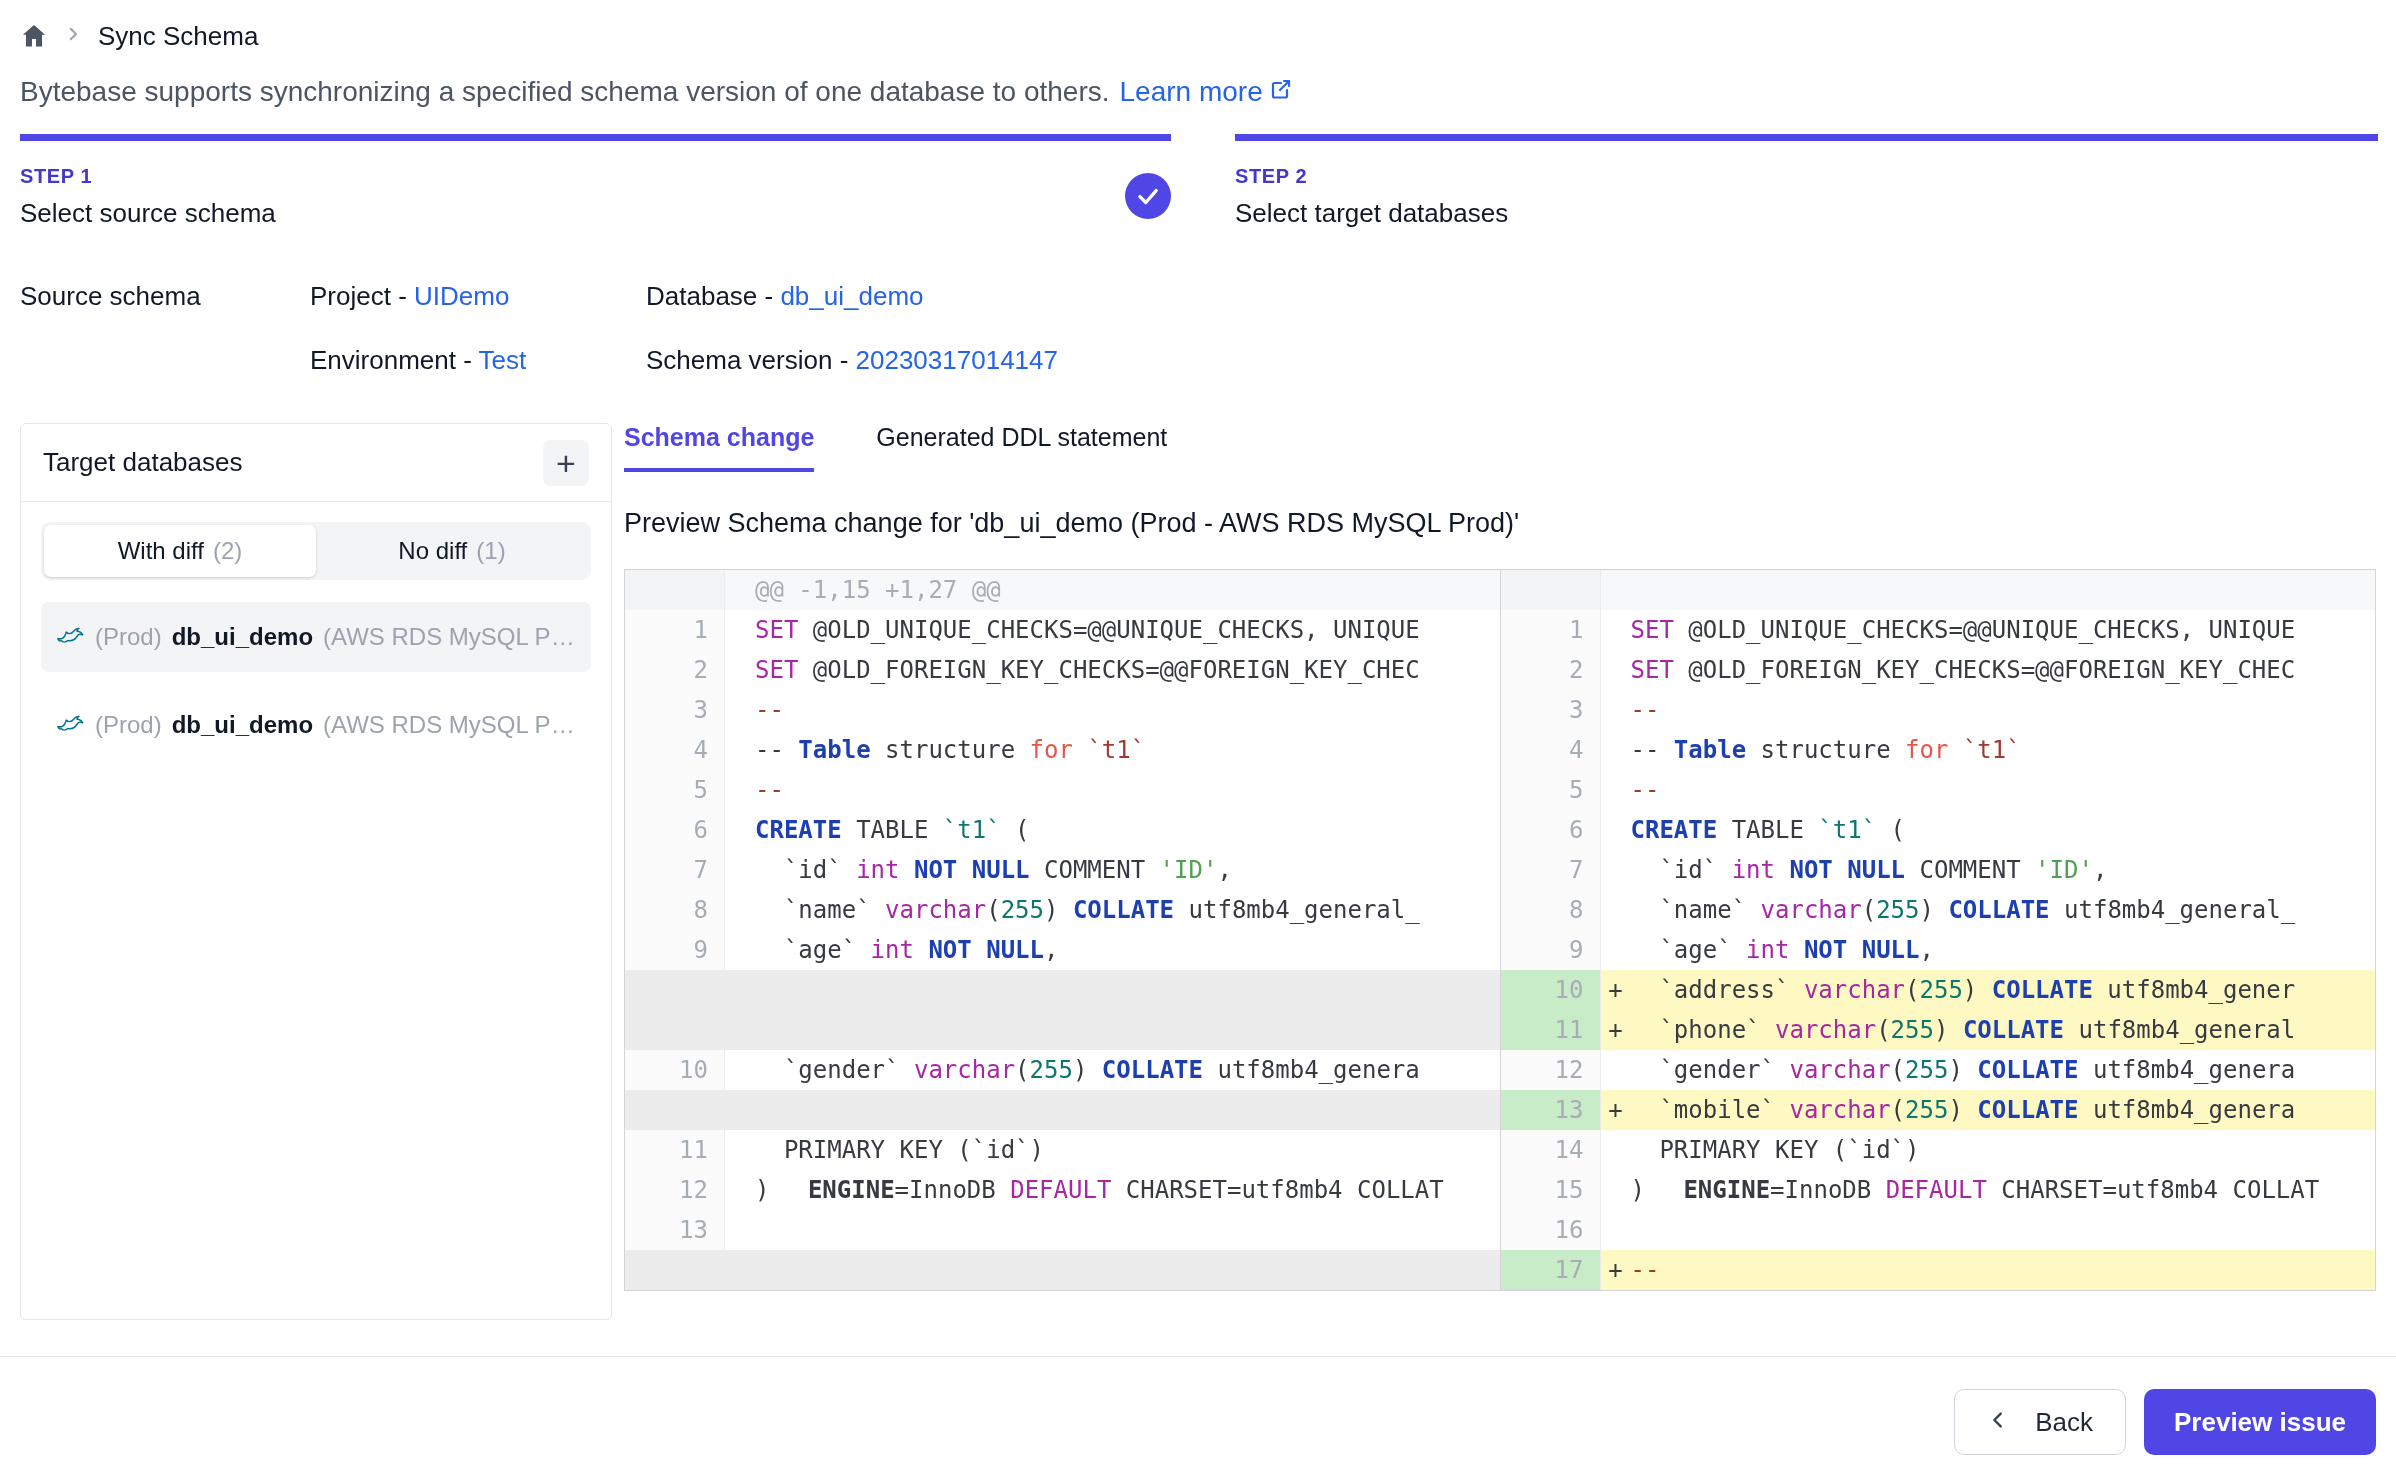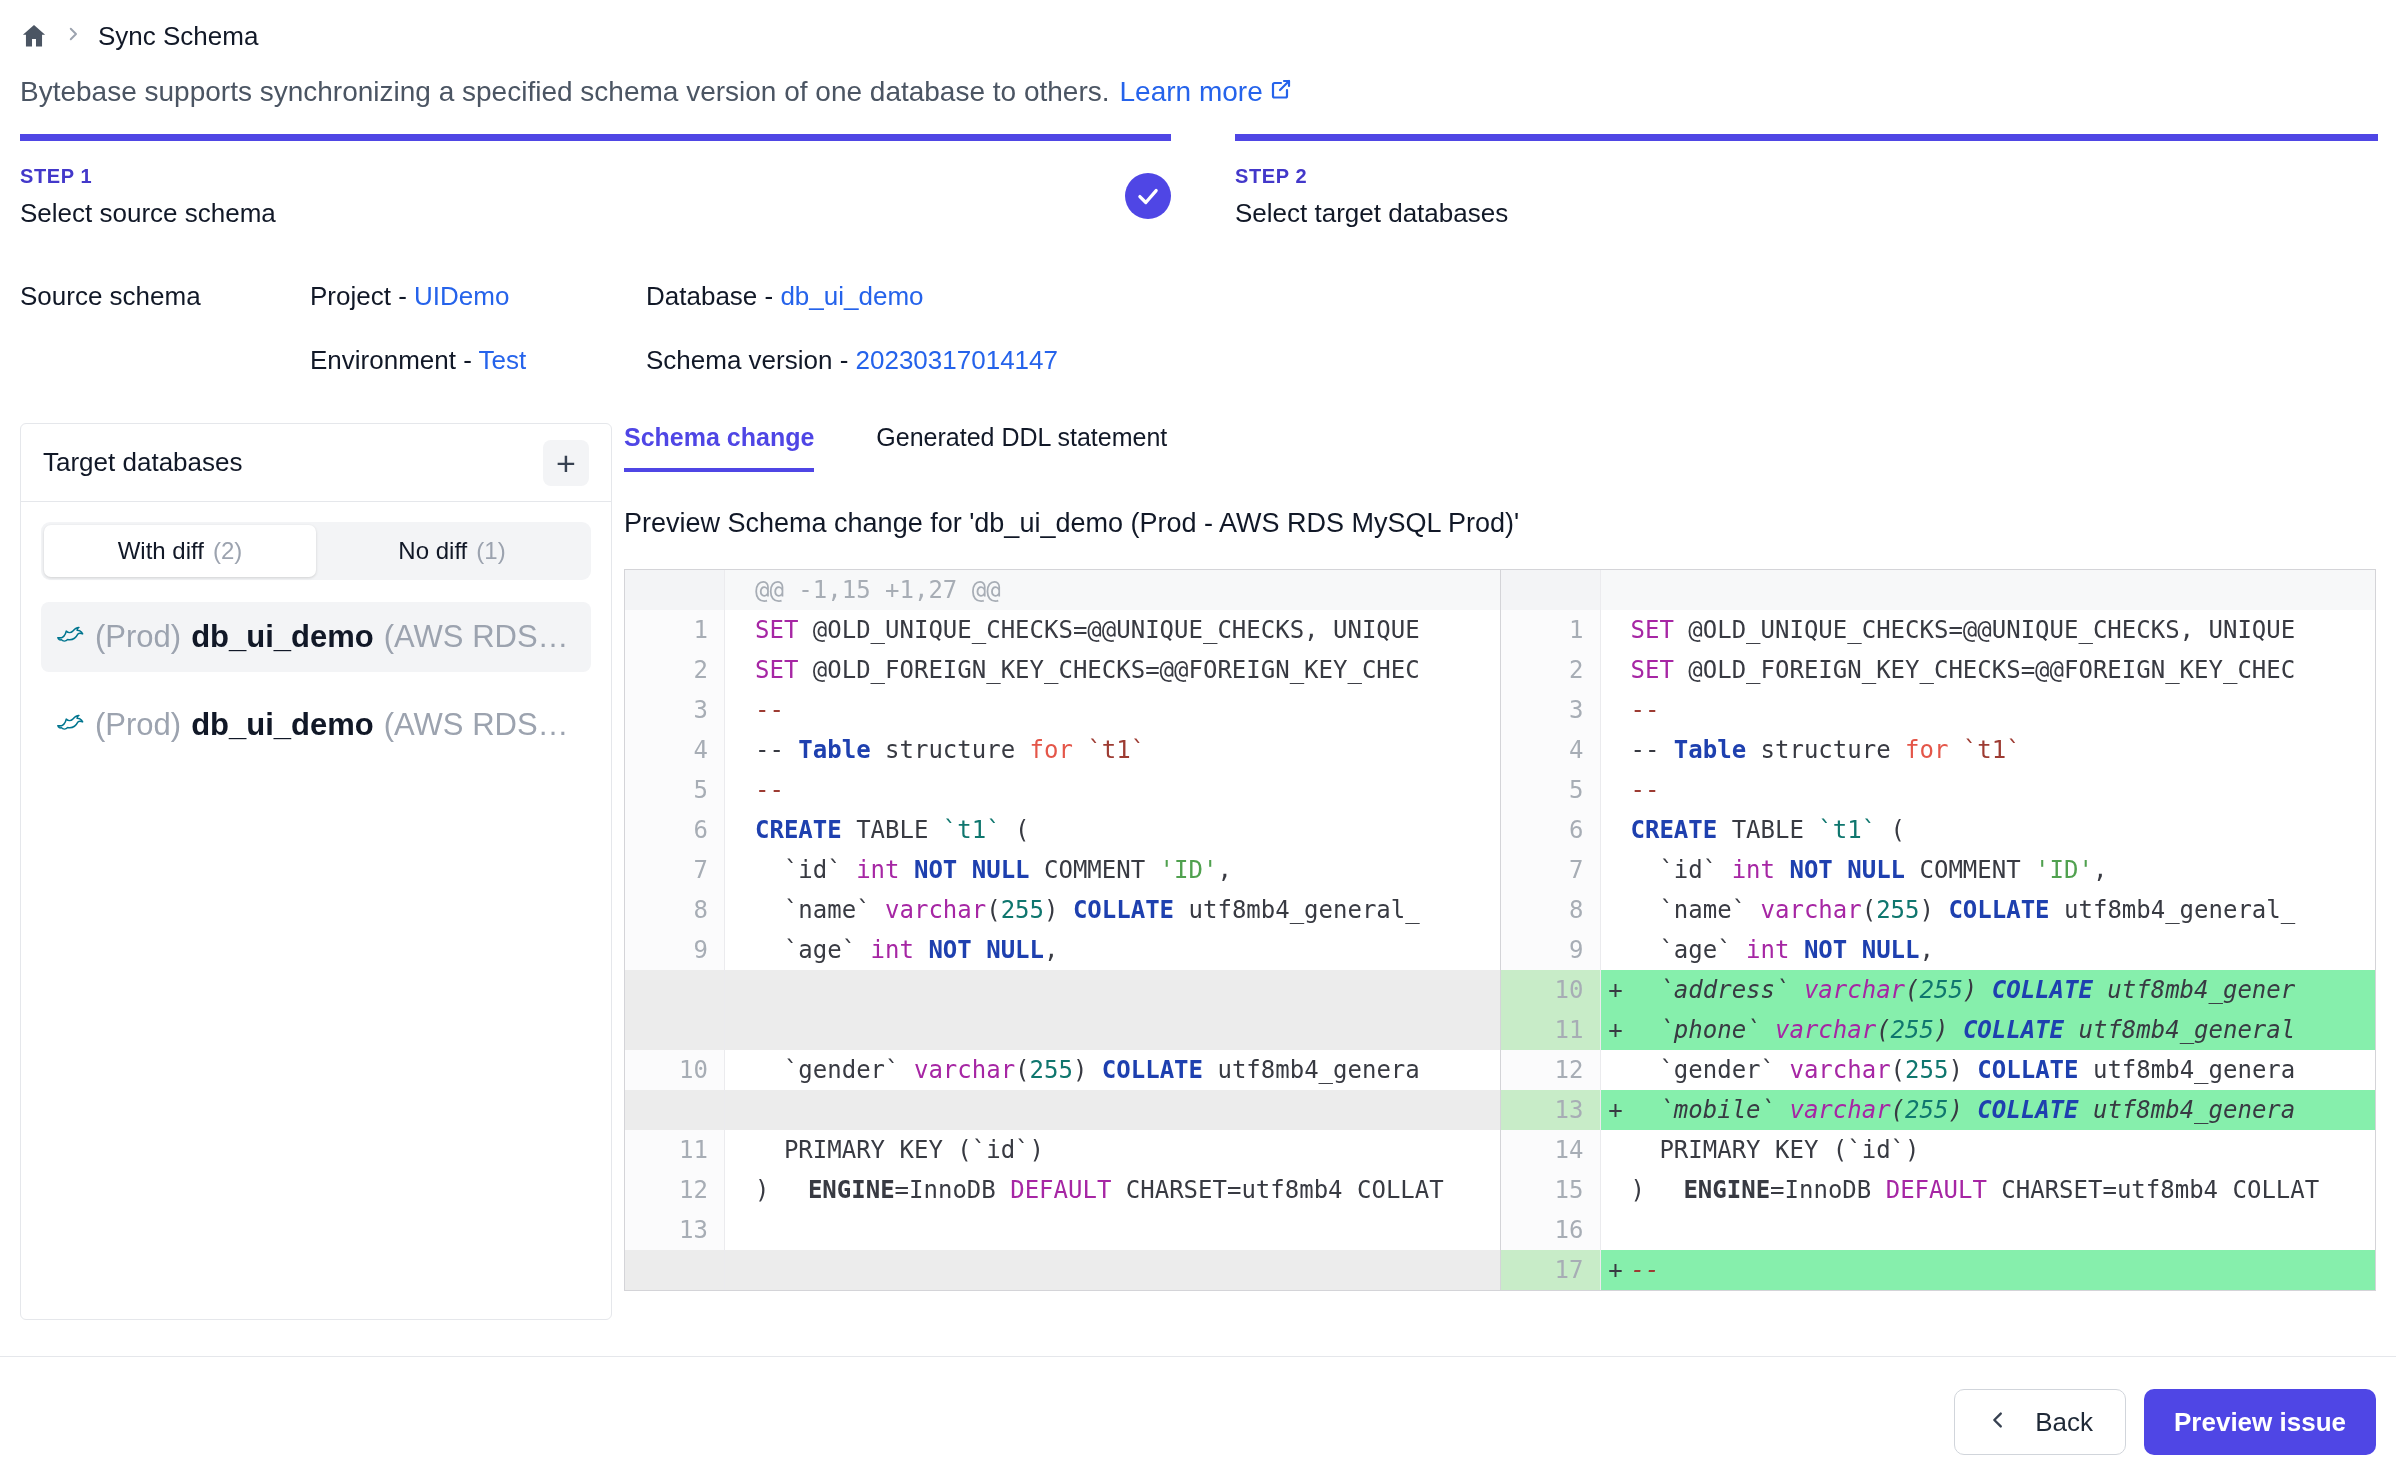--- a/index.html
+++ b/index.html
@@ -45,21 +45,21 @@
   .card-title { font-size:26px; color:#111827; }
   .plus-btn { width:46px; height:46px; border:none; background:#f3f4f6; border-radius:8px;
     font-size:34px; line-height:1; color:#374151; cursor:pointer; font-family:inherit; }
   .seg { margin:20px; background:#f3f4f6; border-radius:9px; padding:3px; display:flex; height:58px; }
   .seg-opt { flex:1; display:flex; align-items:center; justify-content:center; gap:9px;
     font-size:24px; color:#111827; border-radius:7px; cursor:pointer; }
   .seg-opt.active { background:#fff; box-shadow:0 1px 3px rgba(0,0,0,.15); }
   .seg-count { color:#9ca3af; }
   .db-list { padding:2px 20px; display:flex; flex-direction:column; gap:18px; }
   .db-item { height:70px; display:flex; align-items:center; gap:10px; padding:0 14px;
-    border-radius:8px; font-size:31px; white-space:nowrap; overflow:hidden; cursor:pointer; }
+    border-radius:8px; font-size:24px; white-space:nowrap; overflow:hidden; cursor:pointer; }
   .db-item.selected { background:#f3f4f6; }
   .db-env { color:#9ca3af; flex:none; }
   .db-name { color:#111827; font-weight:600; flex:none; }
   .db-inst { color:#9ca3af; flex:1 1 0; min-width:0; overflow:hidden; text-overflow:ellipsis; }
   .dolphin { width:30px; height:30px; flex:none; }
 
   
   .preview { flex:1 1 0; min-width:0; }
   .ptabs { display:flex; gap:62px; }
   .ptab { font-size:25px; color:#111827; padding-bottom:16px; cursor:pointer; border-bottom:4px solid transparent; }
@@ -71,21 +71,21 @@
     font-size:24px; }
   .drow { display:flex; height:40px; line-height:40px; }
   .gut { width:100px; flex:none; text-align:right; padding-right:16px; color:#a7adb5;
     background:#fbfbfc; border-right:1px solid #ebebee; overflow:hidden; }
   .code { flex:1 1 0; min-width:0; overflow:hidden; white-space:pre; color:#383a42; }
   .code-l { border-right:1px solid #d4d4d8; }
   .mk { display:inline-block; width:30px; text-align:center; color:#383a42; }
   .g-hunk { background:#f3f4f6; }
   .c-hunk { background:#f7f8f9; color:#a7adb5; }
   .g-add  { background:#c8ecc8; }
-  .c-add  { background:#86efac;font-style:italic; }
+  .c-add  { background:#fef9c3; }
   .g-pad  { background:#ececec; }
   .c-pad  { background:#ececec; }
   .seg-d  { color:#383a42; }
   .seg-kw { color:#1e40af; font-weight:700; }
   .seg-pu { color:#a626a4; }
   .seg-tl { color:#0f766e; }
   .seg-rd { color:#e45649; }
   .seg-dr { color:#9d3b32; }
   .seg-str{ color:#50a14f; }
   .seg-b  { color:#383a42; font-weight:700;margin-left:24px; }

